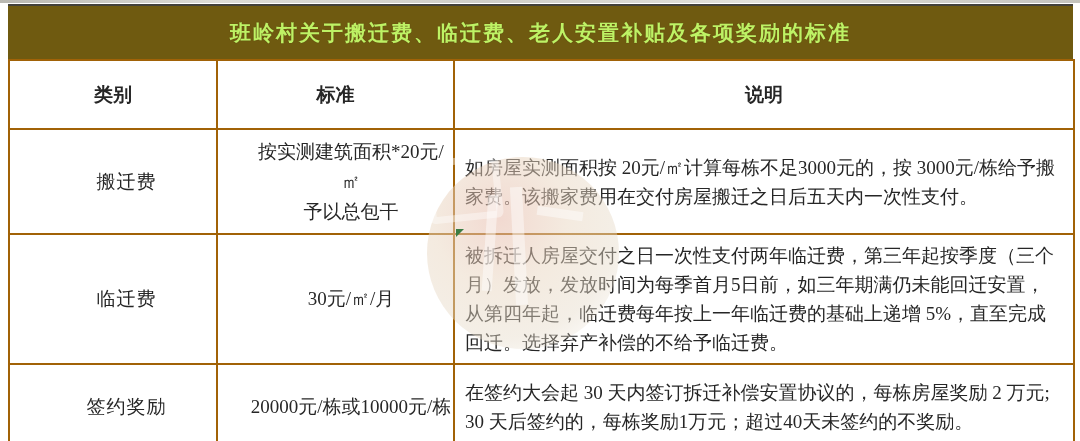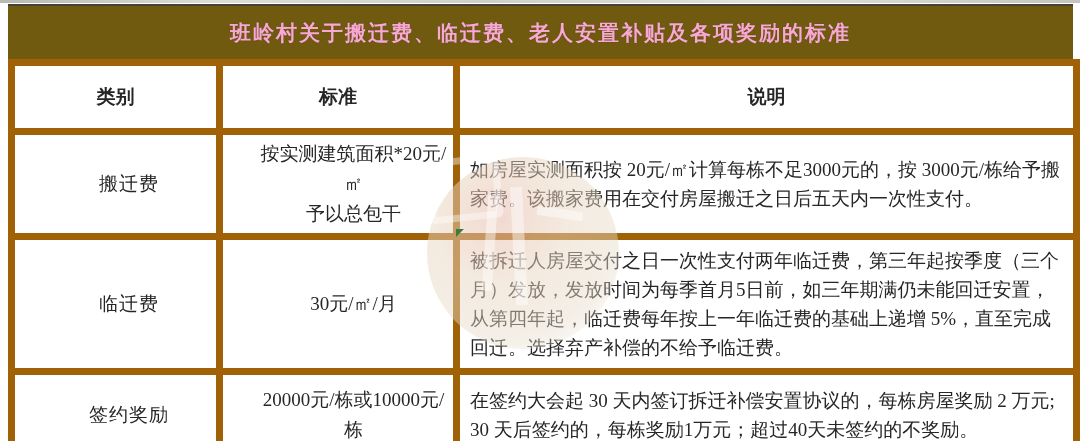--- a/index.html
+++ b/index.html
@@ -16,36 +16,36 @@
     background:linear-gradient(to right,#b9b8b2,#dddcd6 20%,#cfcec8 45%,#e2e1db 70%,#c4c3bd);
   }
   .title-bar{
     position:absolute;left:8px;top:4px;width:1065px;height:55px;
     background:#6f5a10;
     border-top:2px solid #43413a;
     box-sizing:border-box;
     display:flex;align-items:center;justify-content:center;
   }
   .title-bar .title-text{
-    color:#f9a8d4;
+    color:#bef264;
     font-size:21px;font-weight:bold;letter-spacing:2px;
     text-shadow:0 0 1px rgba(0,0,0,.35);
   }
   table.std-table{
     position:absolute;left:8px;top:59px;
     width:1065px;height:378px;
     border-collapse:collapse;table-layout:fixed;
     z-index:2;
     background:transparent;
   }
   table.std-table col.c1{width:208px;}
   table.std-table col.c2{width:237px;}
   table.std-table col.c3{width:620px;}
   table.std-table th, table.std-table td{
-    border:7px solid #a16207;
+    border:2px solid #a16207;
     box-sizing:border-box;
     font-size:19px;
     background:transparent;
   }
   table.std-table{border:2px solid #2e2e2e;}
   tr.r-head{height:69px;}
   tr.r1{height:105px;}
   tr.r2{height:118px;}
   tr.r3{height:86px;}
   th.hdr{font-weight:bold;text-align:center;vertical-align:middle;font-size:19px;}

